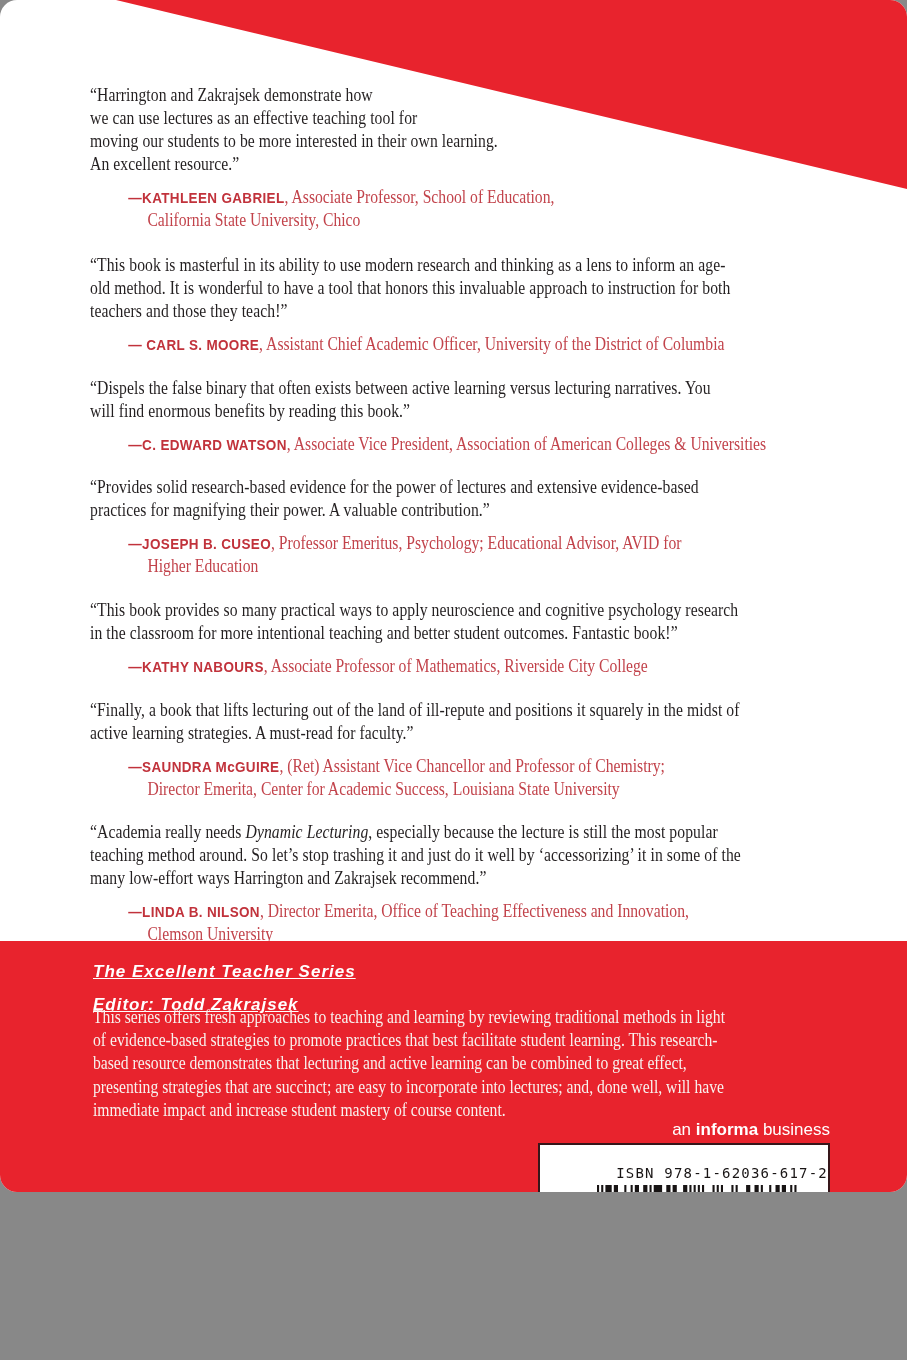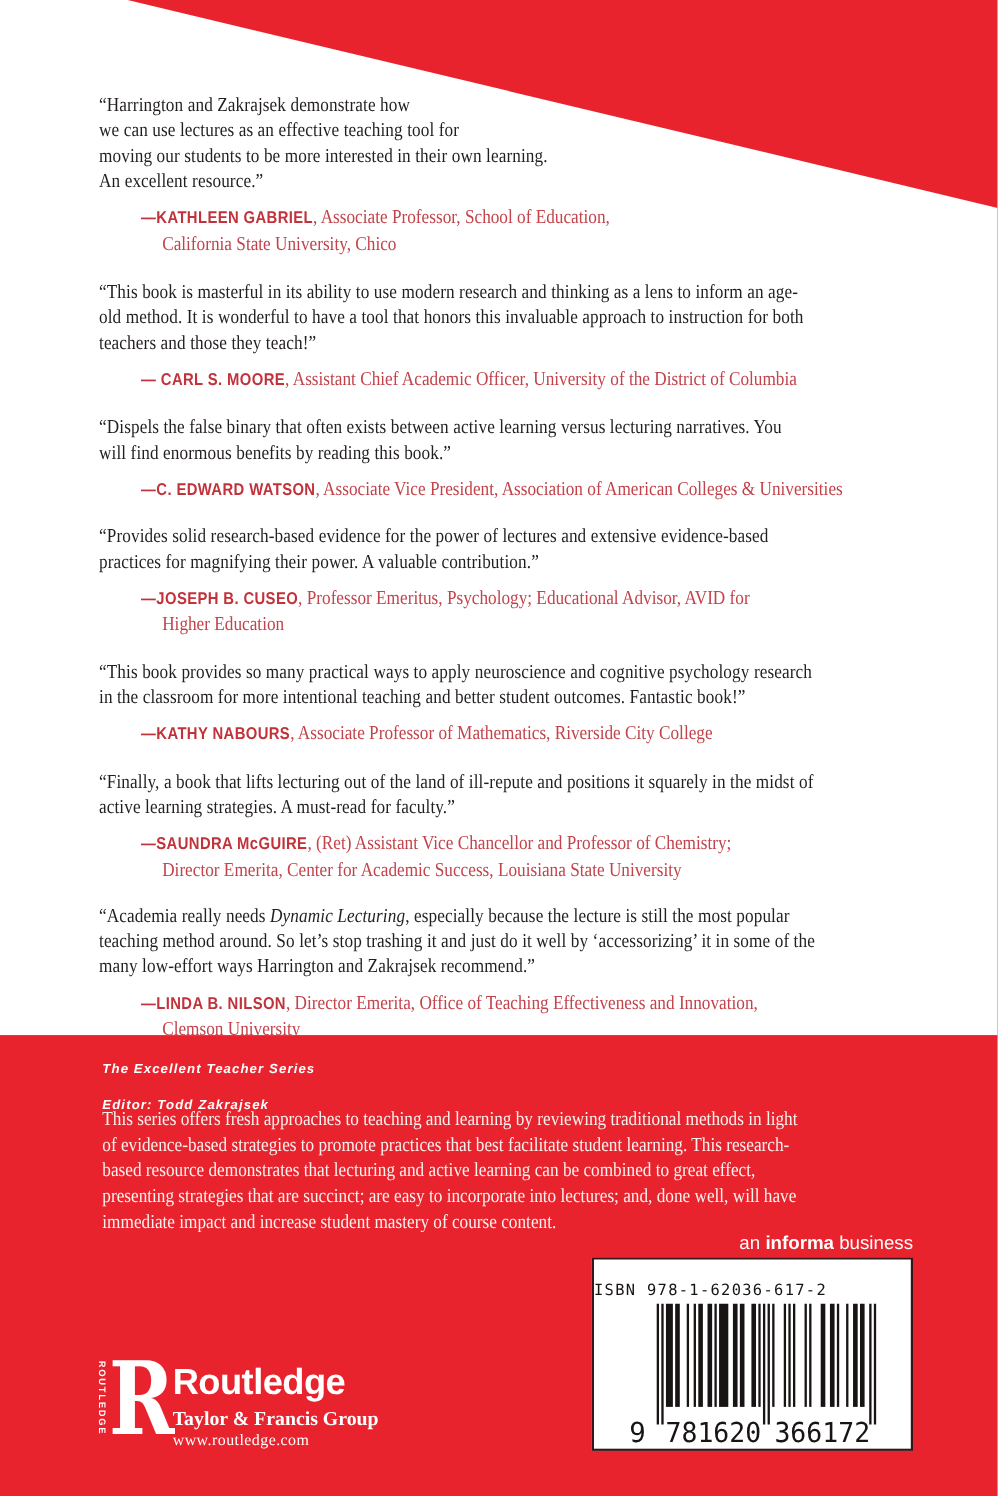--- a/index.html
+++ b/index.html
@@ -5,23 +5,23 @@
   :root{
     --red:#e8232d;
     --attr-red:#c2434b;
     --name-red:#c1323b;
     --ink:#231f20;
     --band-text:#f8f1ee;
     --bar-border:#36161a;
   }
   html,body{margin:0;padding:0;background:#888;}
   .cover{
-    position:relative;width:907px;height:1360px;margin:0 auto;
+    position:relative;width:907px;height:1192px;margin:0 auto;
     background:#ffffff;overflow:hidden;
-    font-family:"Liberation Serif",serif;color:var(--ink);
+    font-family:"Liberation Serif",serif;color:var(--ink);border-radius:17px;
   }
   
   .red-wedge{
     position:absolute;left:0;top:0;width:907px;height:192px;
     background:var(--red);
     clip-path:polygon(116px 0,907px 0,907px 189px);
   }
   
   .quote-block{
     position:absolute;left:90px;width:852px;
@@ -51,42 +51,42 @@
   }
   .attr-line2:empty{display:none;}
   
   .band{
     position:absolute;left:0;top:941px;width:907px;height:419px;
     background:var(--red);
   }
   .series-title,.series-editor{
     position:absolute;left:93px;
     font-family:"Liberation Sans",sans-serif;font-weight:bold;font-style:italic;
-    font-size:12px;letter-spacing:1px;color:#ffffff;line-height:23px;
+    font-size:17px;letter-spacing:1px;color:#ffffff;line-height:23px;text-decoration:underline;
   }
   .series-title{top:19px;}
   .series-editor{top:52px;}
   .series-body{
     position:absolute;left:93px;top:65px;width:852px;
     transform:scaleX(.87);transform-origin:0 0;
     font-size:18px;line-height:23.2px;color:var(--band-text);
     white-space:pre-line;
   }
   .informa{
     position:absolute;right:77px;top:179px;
     font-family:"Liberation Sans",sans-serif;font-size:17px;color:#ffffff;
   }
   .informa b{font-weight:bold;}
   
   .barcode-box{
     position:absolute;left:538px;top:202px;width:292px;height:176px;
     background:#ffffff;border:2px solid var(--bar-border);box-sizing:border-box;
   }
   .isbn-label{
-    margin-top:20px;text-align:left;
+    margin-top:20px;text-align:right;
     font-family:"DejaVu Sans Mono",monospace;font-size:14px;
     letter-spacing:1.2px;color:#181414;white-space:nowrap;
   }
   .barcode-svg{display:block;margin:4px auto 0;}
   
   .publisher{
     position:absolute;left:88px;top:293px;
     display:flex;align-items:flex-start;color:#ffffff;
   }
   .pub-vertical{

